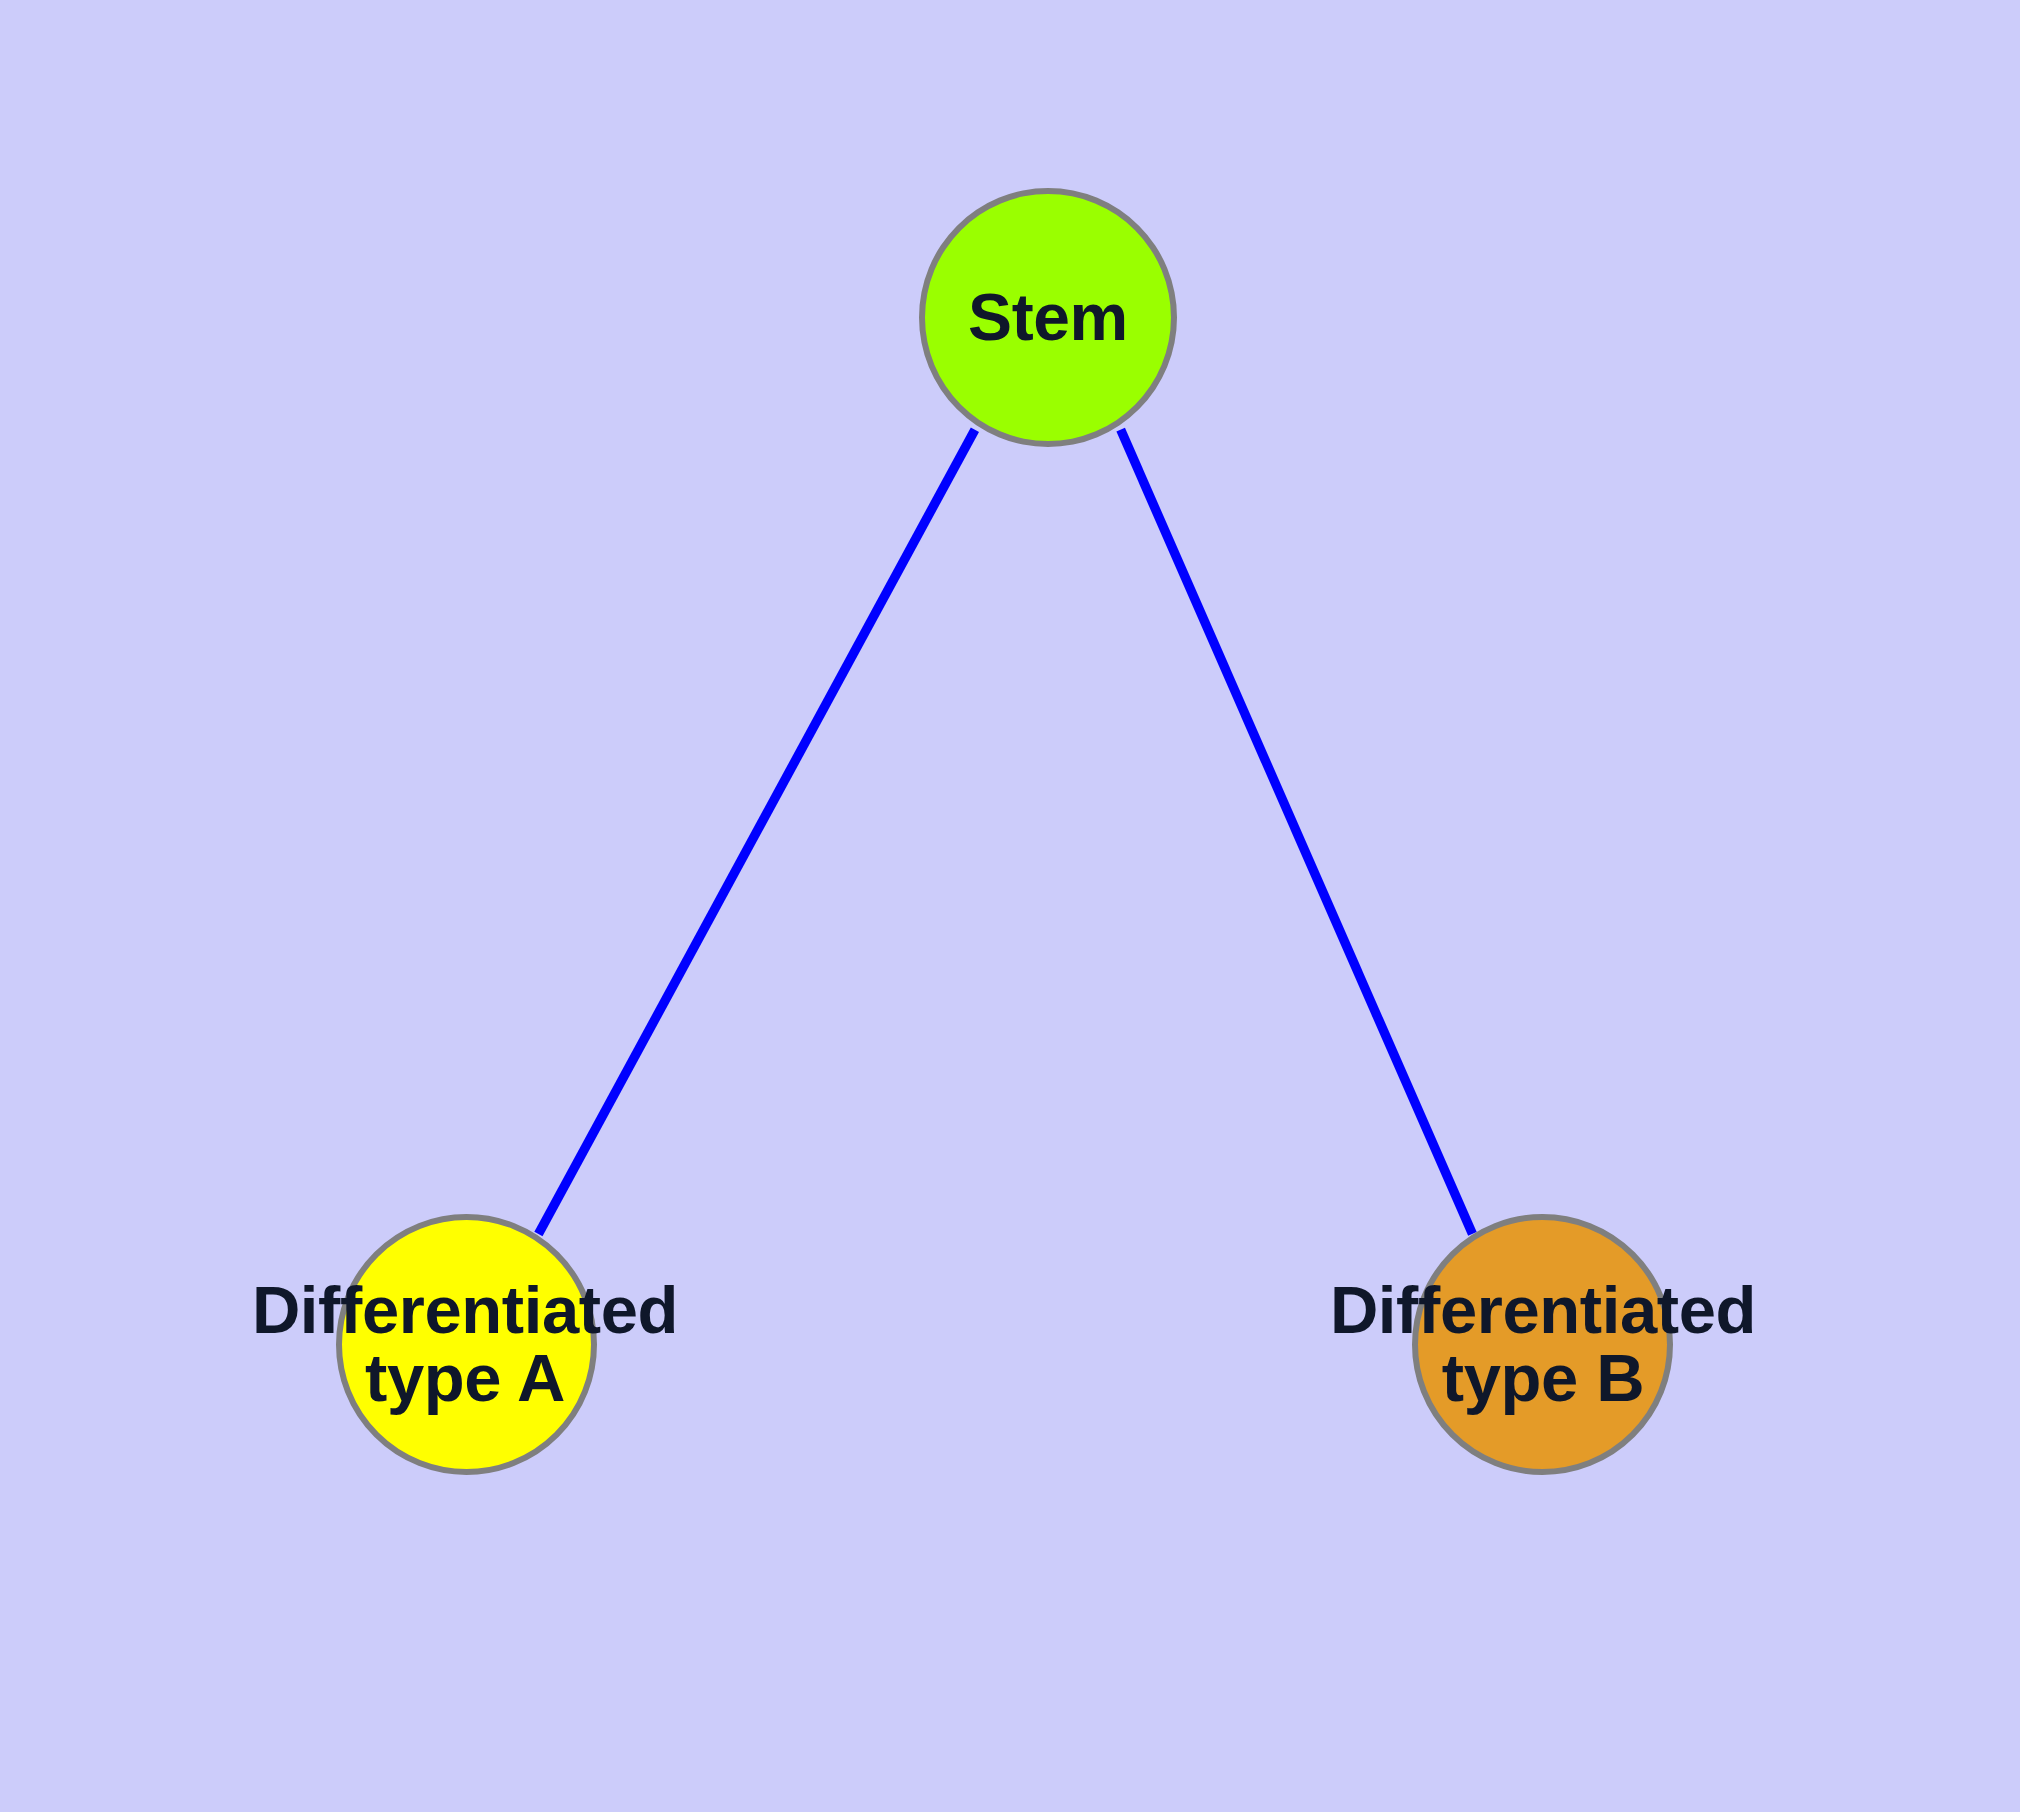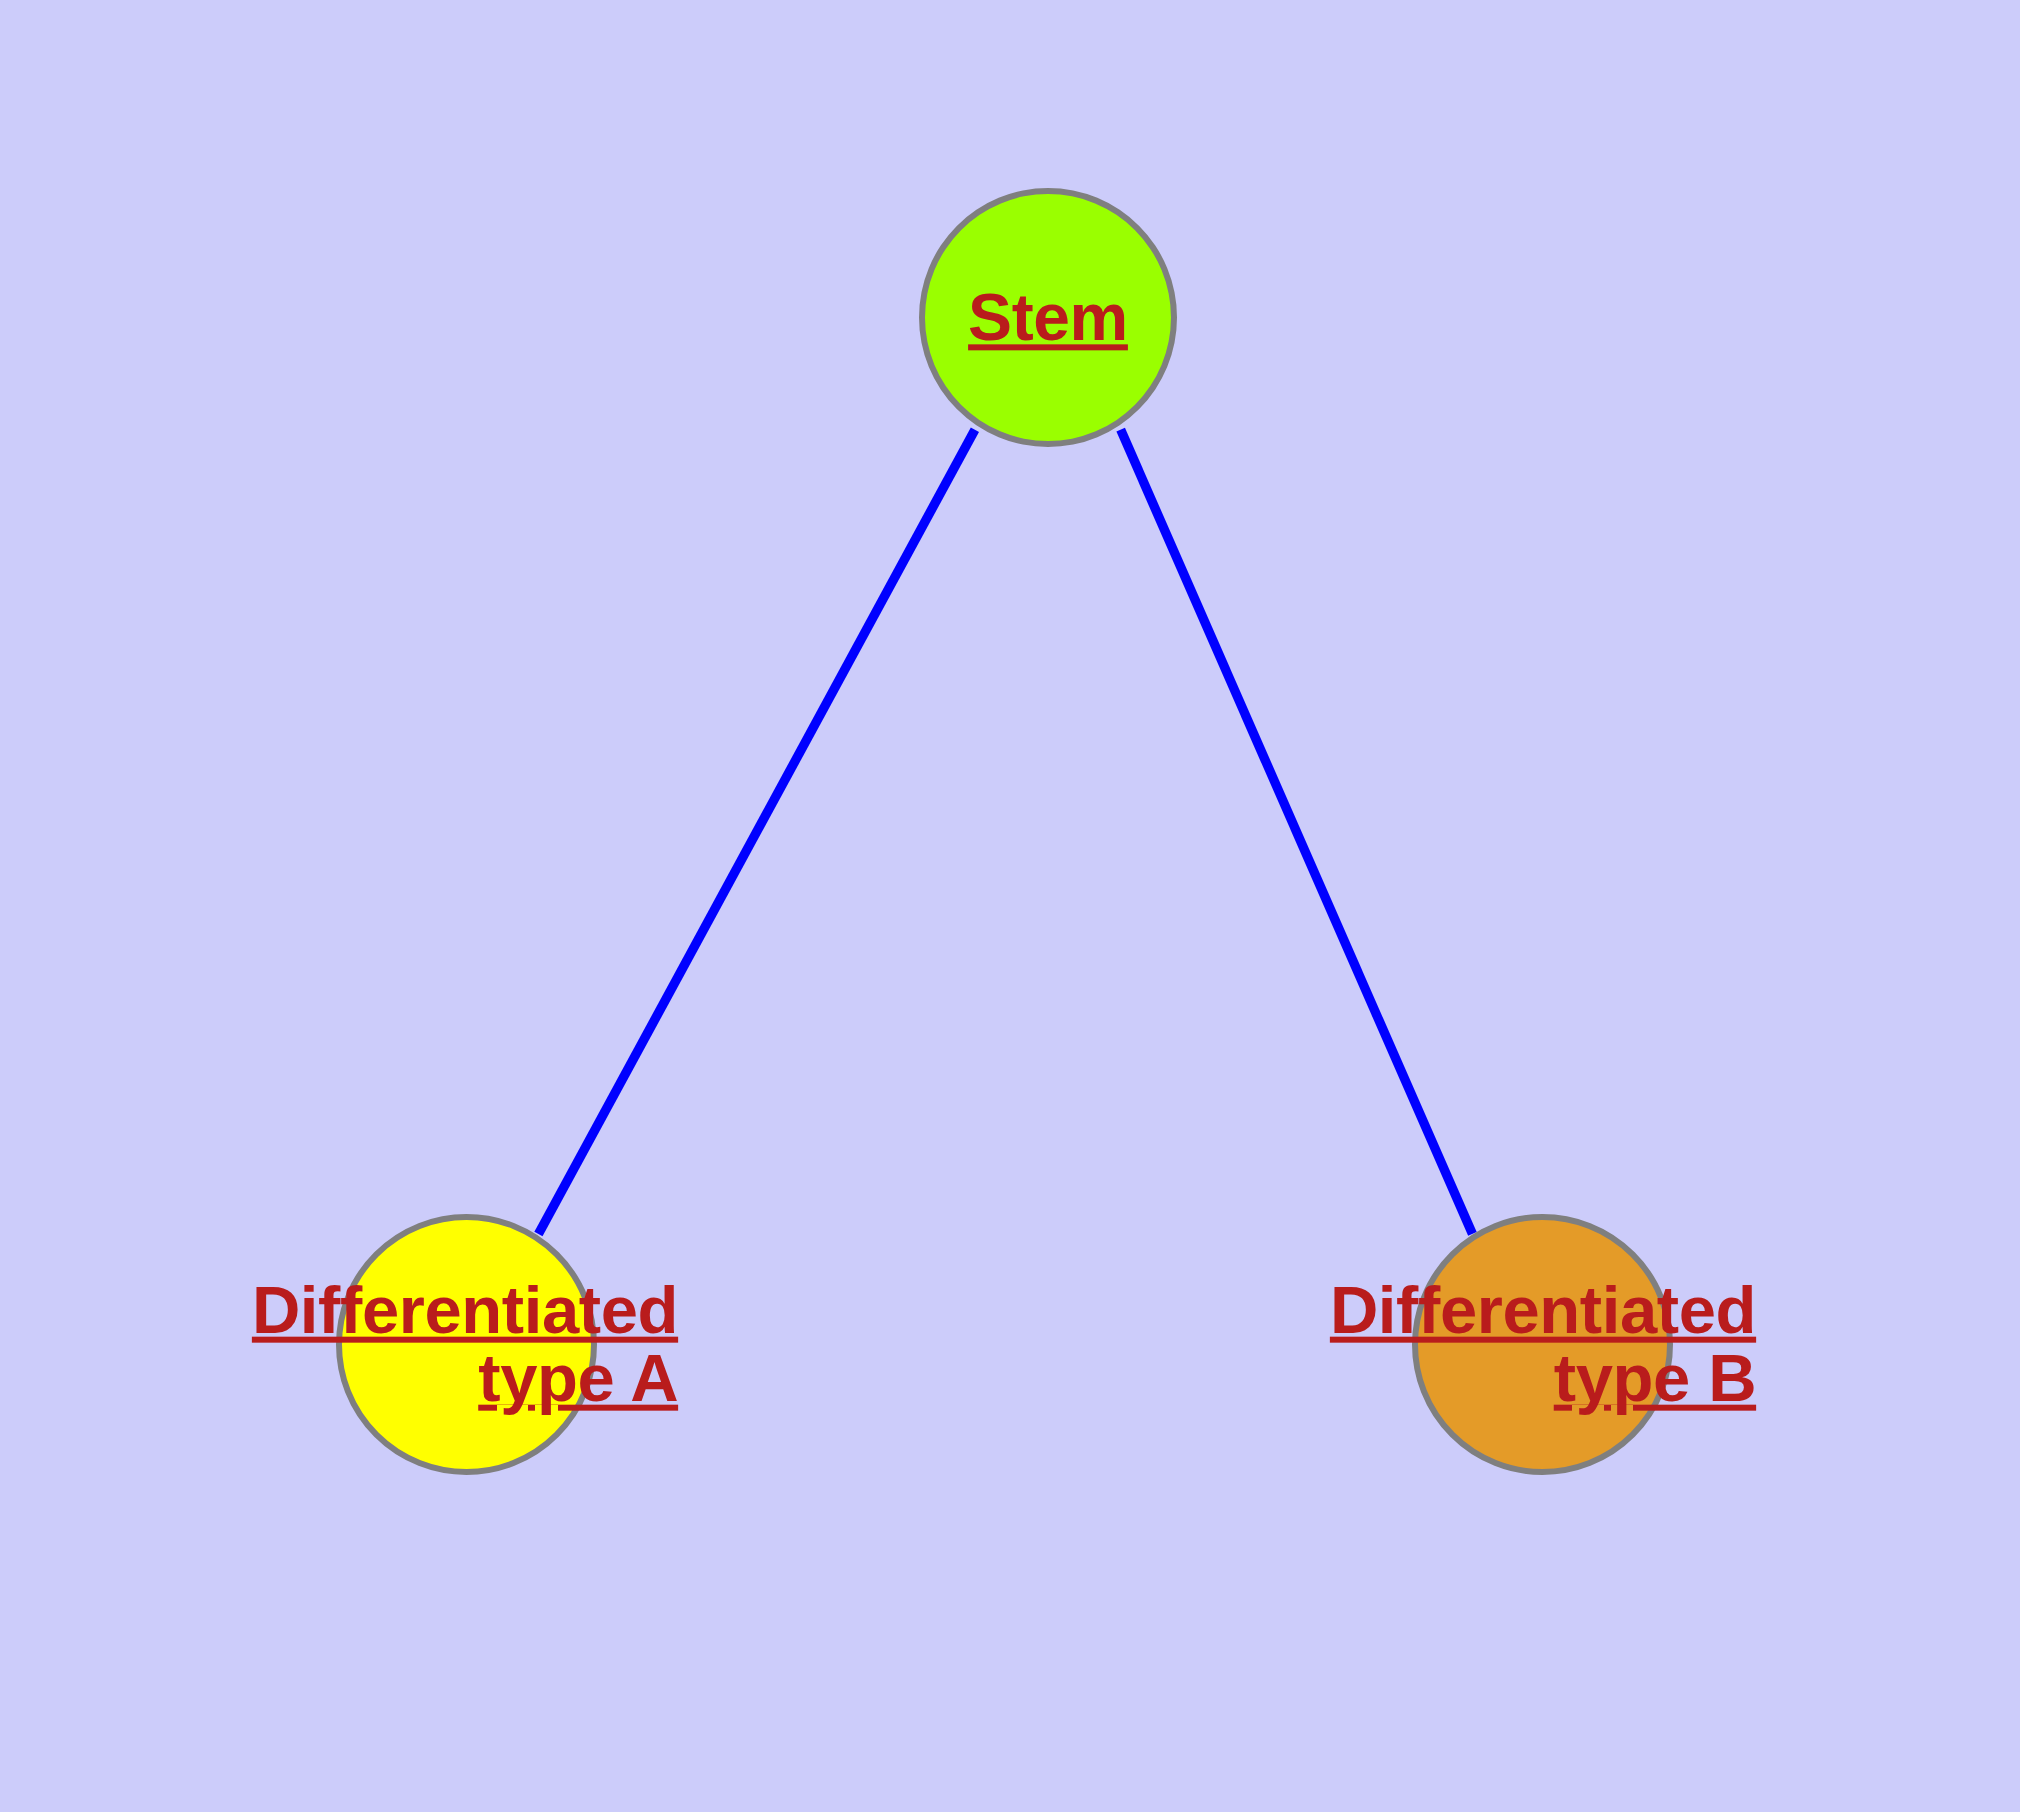--- a/index.html
+++ b/index.html
@@ -49,28 +49,27 @@
   }
   #node-diff-b {
     left: 1412px;
     top: 1214px;
     width: 261px;
     height: 261px;
     background: #e49b28;
   }
   .node-label {
     position: absolute;
-    color: #b91c1c;
+    color: #0f172a;
     font-weight: bold;
-    text-align: right;
+    text-align: center;
     white-space: pre;
     line-height: 1.02;
     letter-spacing: -0.4px;
     pointer-events: none;
-    text-decoration: underline;
   }
   #label-stem {
     left: 1048px;
     top: 318px;
     transform: translate(-50%, -50%);
     font-size: 66px;
   }
   #label-diff-a {
     left: 465px;
     top: 1344px;

